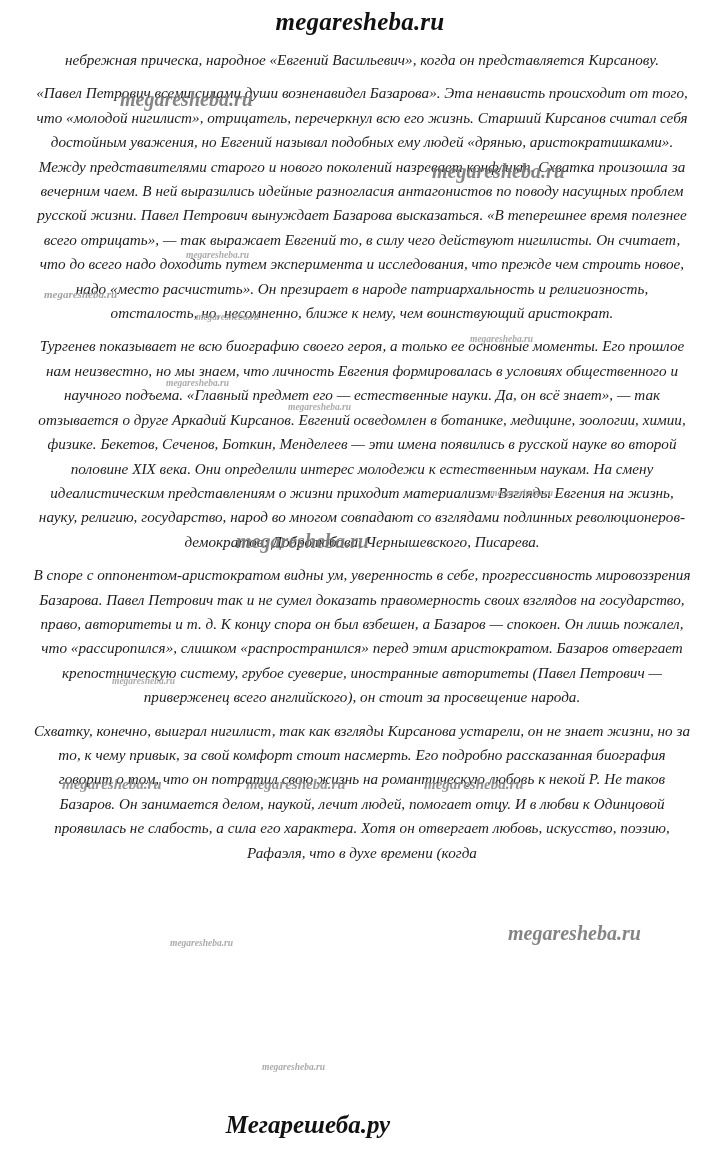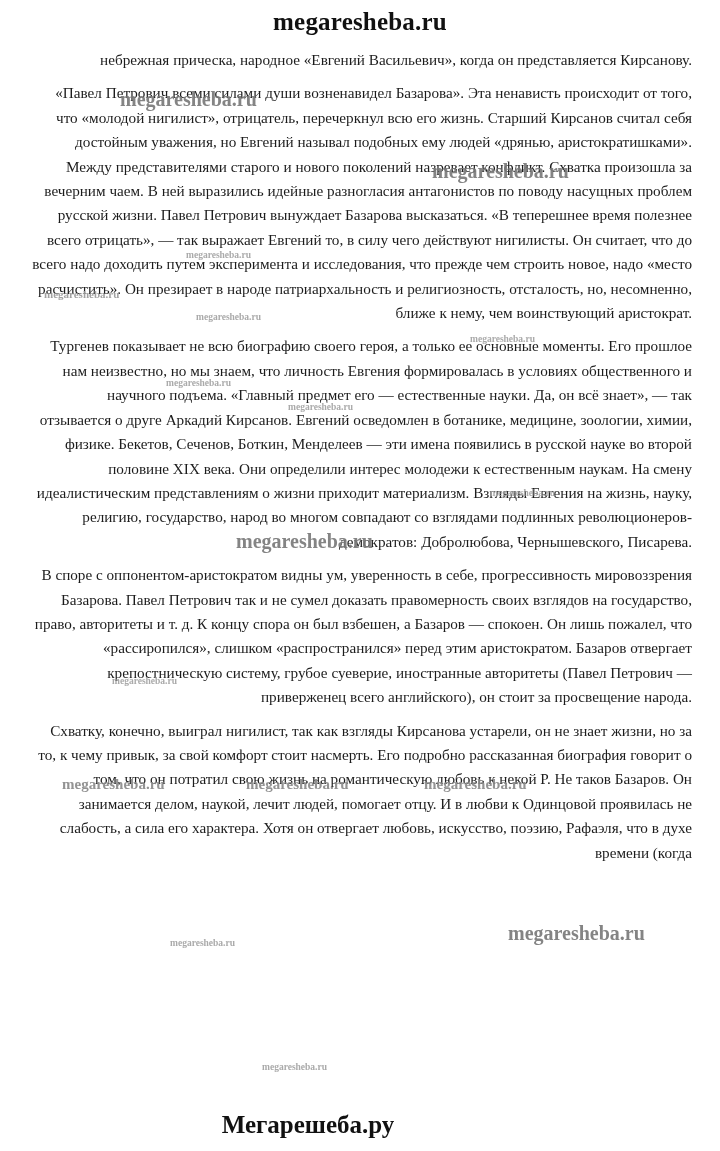--- a/index.html
+++ b/index.html
@@ -13,20 +13,21 @@
     position: relative;
     font-family: "Liberation Serif", serif;
     color: #1a1a1a;
     overflow: hidden;
   }
   .page {
     position: relative;
     width: 720px;
     height: 1151px;
     box-sizing: border-box;
+    font-style: italic;
   }
   .site-title {
     position: absolute;
     top: 8px;
     left: 0;
     width: 720px;
     text-align: center;
     font-family: "Liberation Serif", serif;
     font-weight: bold;
     font-size: 25px;
@@ -50,21 +51,21 @@
     left: 32px;
     width: 660px;
     height: 1050px;
     font-size: 15.2px;
     line-height: 24.4px;
     color: #1c1c1c;
     z-index: 2;
   }
   .para {
     margin: 0 0 0 0;
-    text-align: right;
+    text-align: center;
     text-indent: 0;
   }
   .para + .para {
     margin-top: 9px;
   }
   .wm-layer {
     position: absolute;
     inset: 0;
     z-index: 5;
     pointer-events: none;

